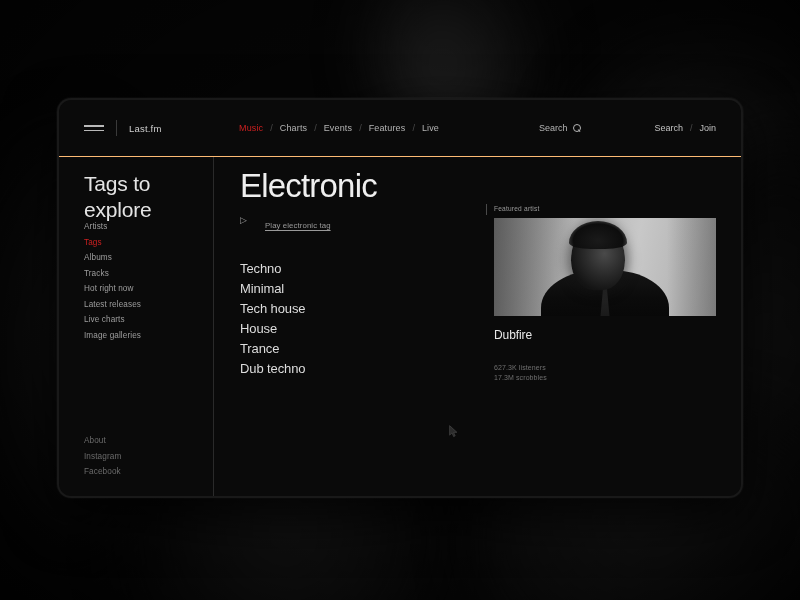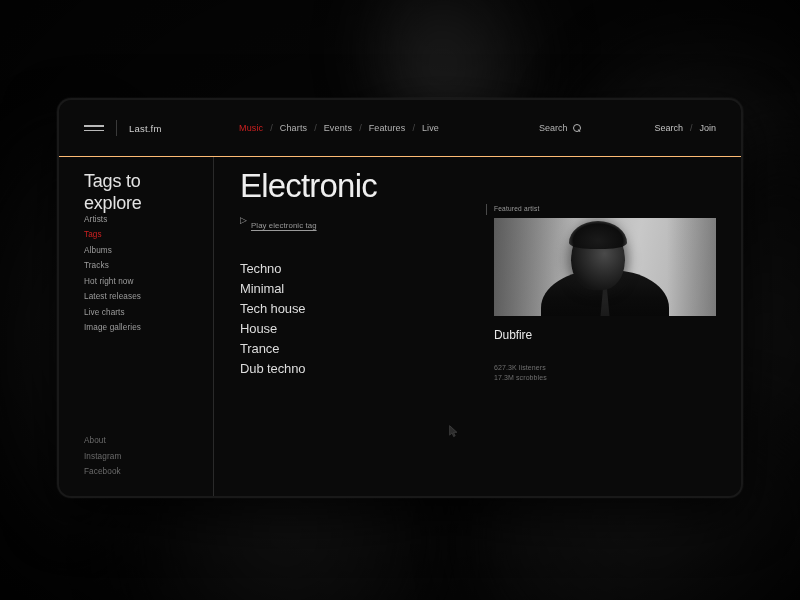--- a/index.html
+++ b/index.html
@@ -134,21 +134,21 @@
   
   #sidebar {
     width: 155px;
     flex: 0 0 155px;
     border-right: 1px solid #2a2a2a;
     padding: 14px 25px 20px 25px;
     display: flex;
     flex-direction: column;
   }
   #sidebar h1 {
-    font-size: 18px;
+    font-size: 21px;
     line-height: 1.22;
     font-weight: 400;
     color: #e4e4e4;
     letter-spacing: -0.2px;
   }
   .side-nav { display: flex; flex-direction: column; gap: 6.5px; }
   .side-link { font-size: 8.2px; color: #9d9d9d; cursor: pointer; letter-spacing: 0.1px; }
   .side-link.active { color: #cc2020; }
   .side-foot { margin-top: auto; display: flex; flex-direction: column; gap: 6.5px; }
   .foot-link { font-size: 8.2px; color: #6a6a6a; cursor: pointer; letter-spacing: 0.1px; }
@@ -165,21 +165,21 @@
 
   #page-title {
     font-size: 33px;
     font-weight: 400;
     color: #efefef;
     letter-spacing: -0.8px;
     line-height: 1.05;
   }
   #play-row {
     margin-top: 17px;
-    display: inline-flex; align-items: center; gap: 4px;
+    display: inline-flex; align-items: center; gap: 18px;
     cursor: pointer;
   }
   .tri-o {
     width: 7px; height: 8px; position: relative;
   }
   .tri-o::before {
     content: "▷"; position: absolute; left: 0; top: -5px;
     font-size: 9px; color: #9a9a9a; line-height: 1;
   }
   #play-label {

